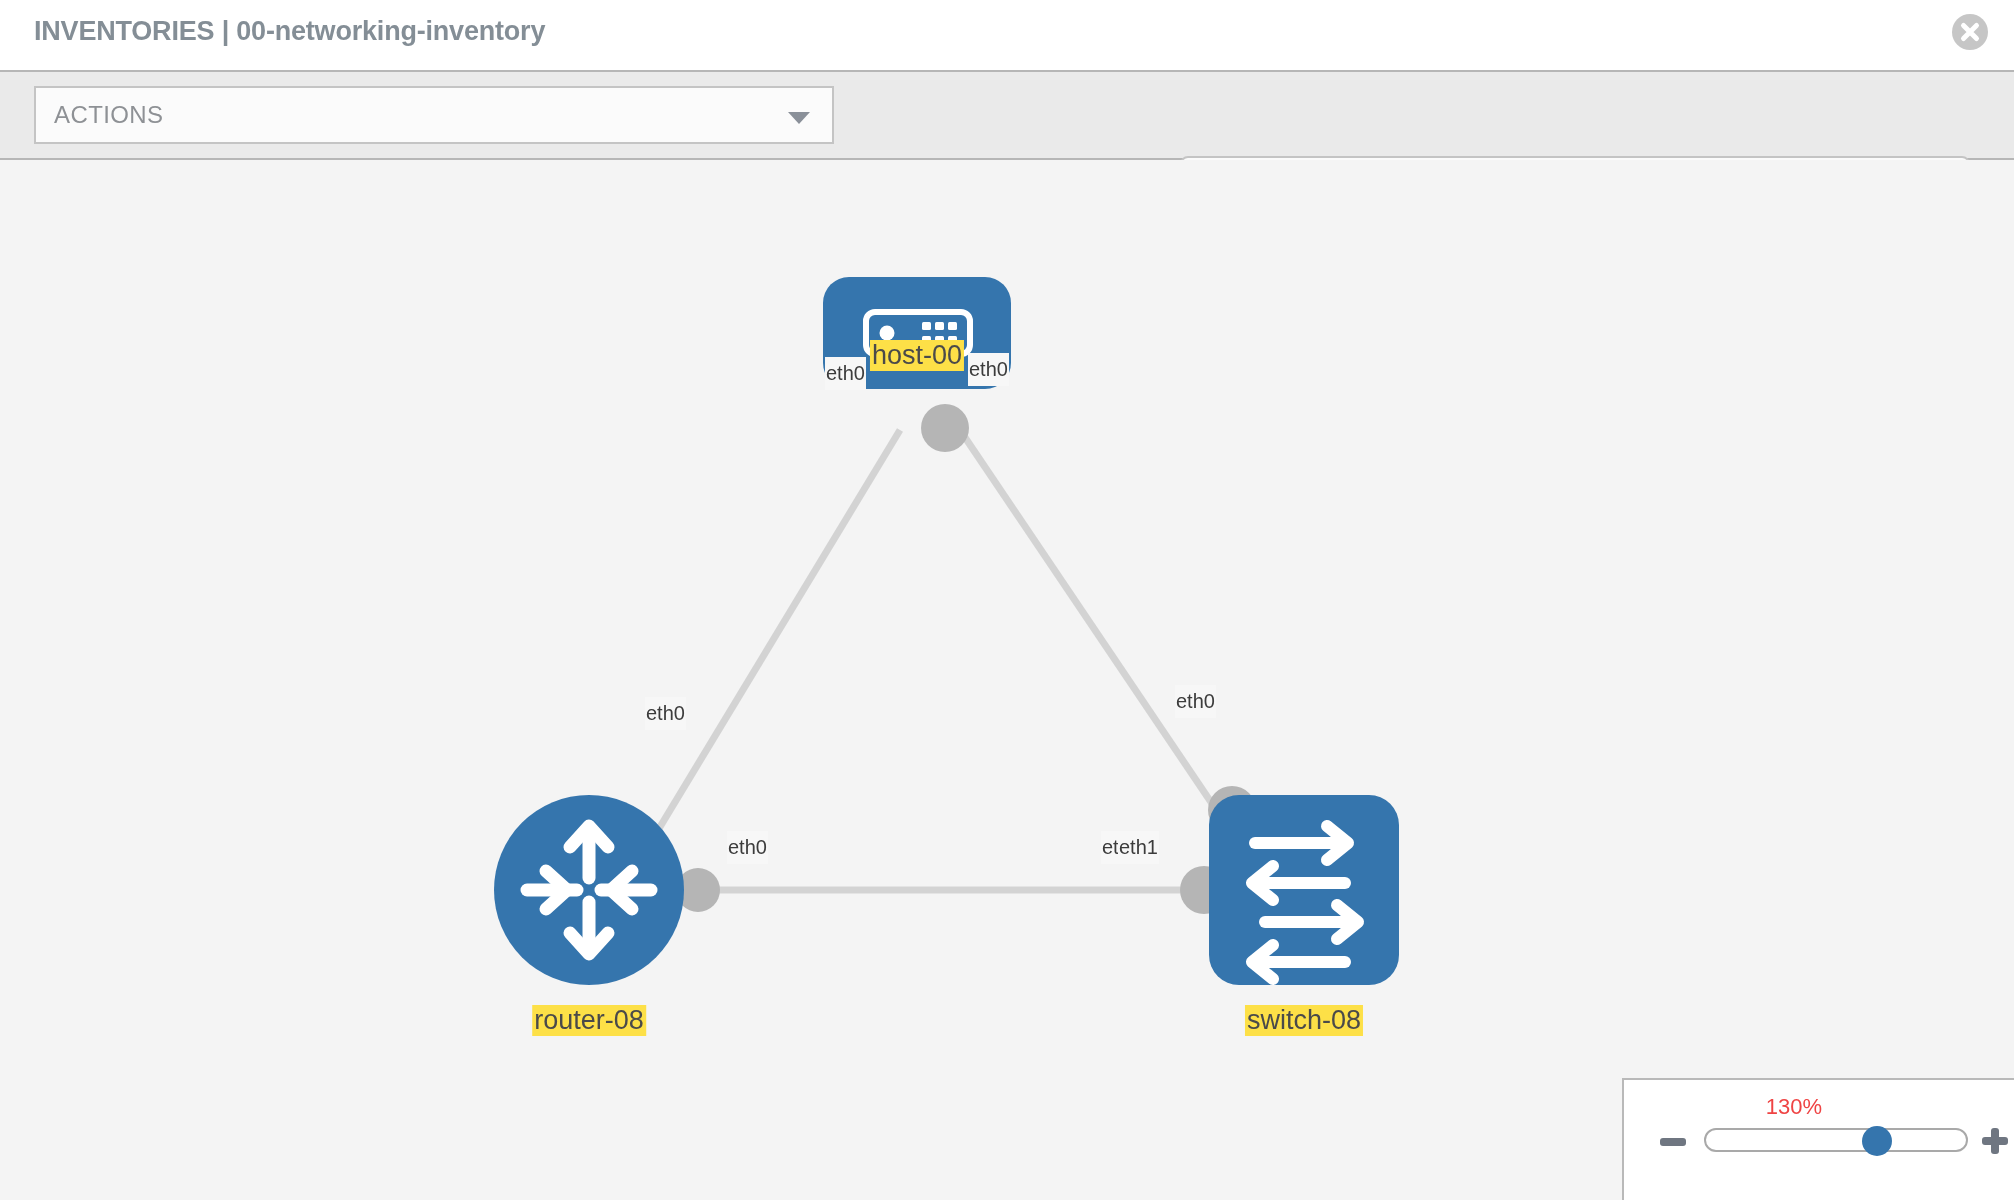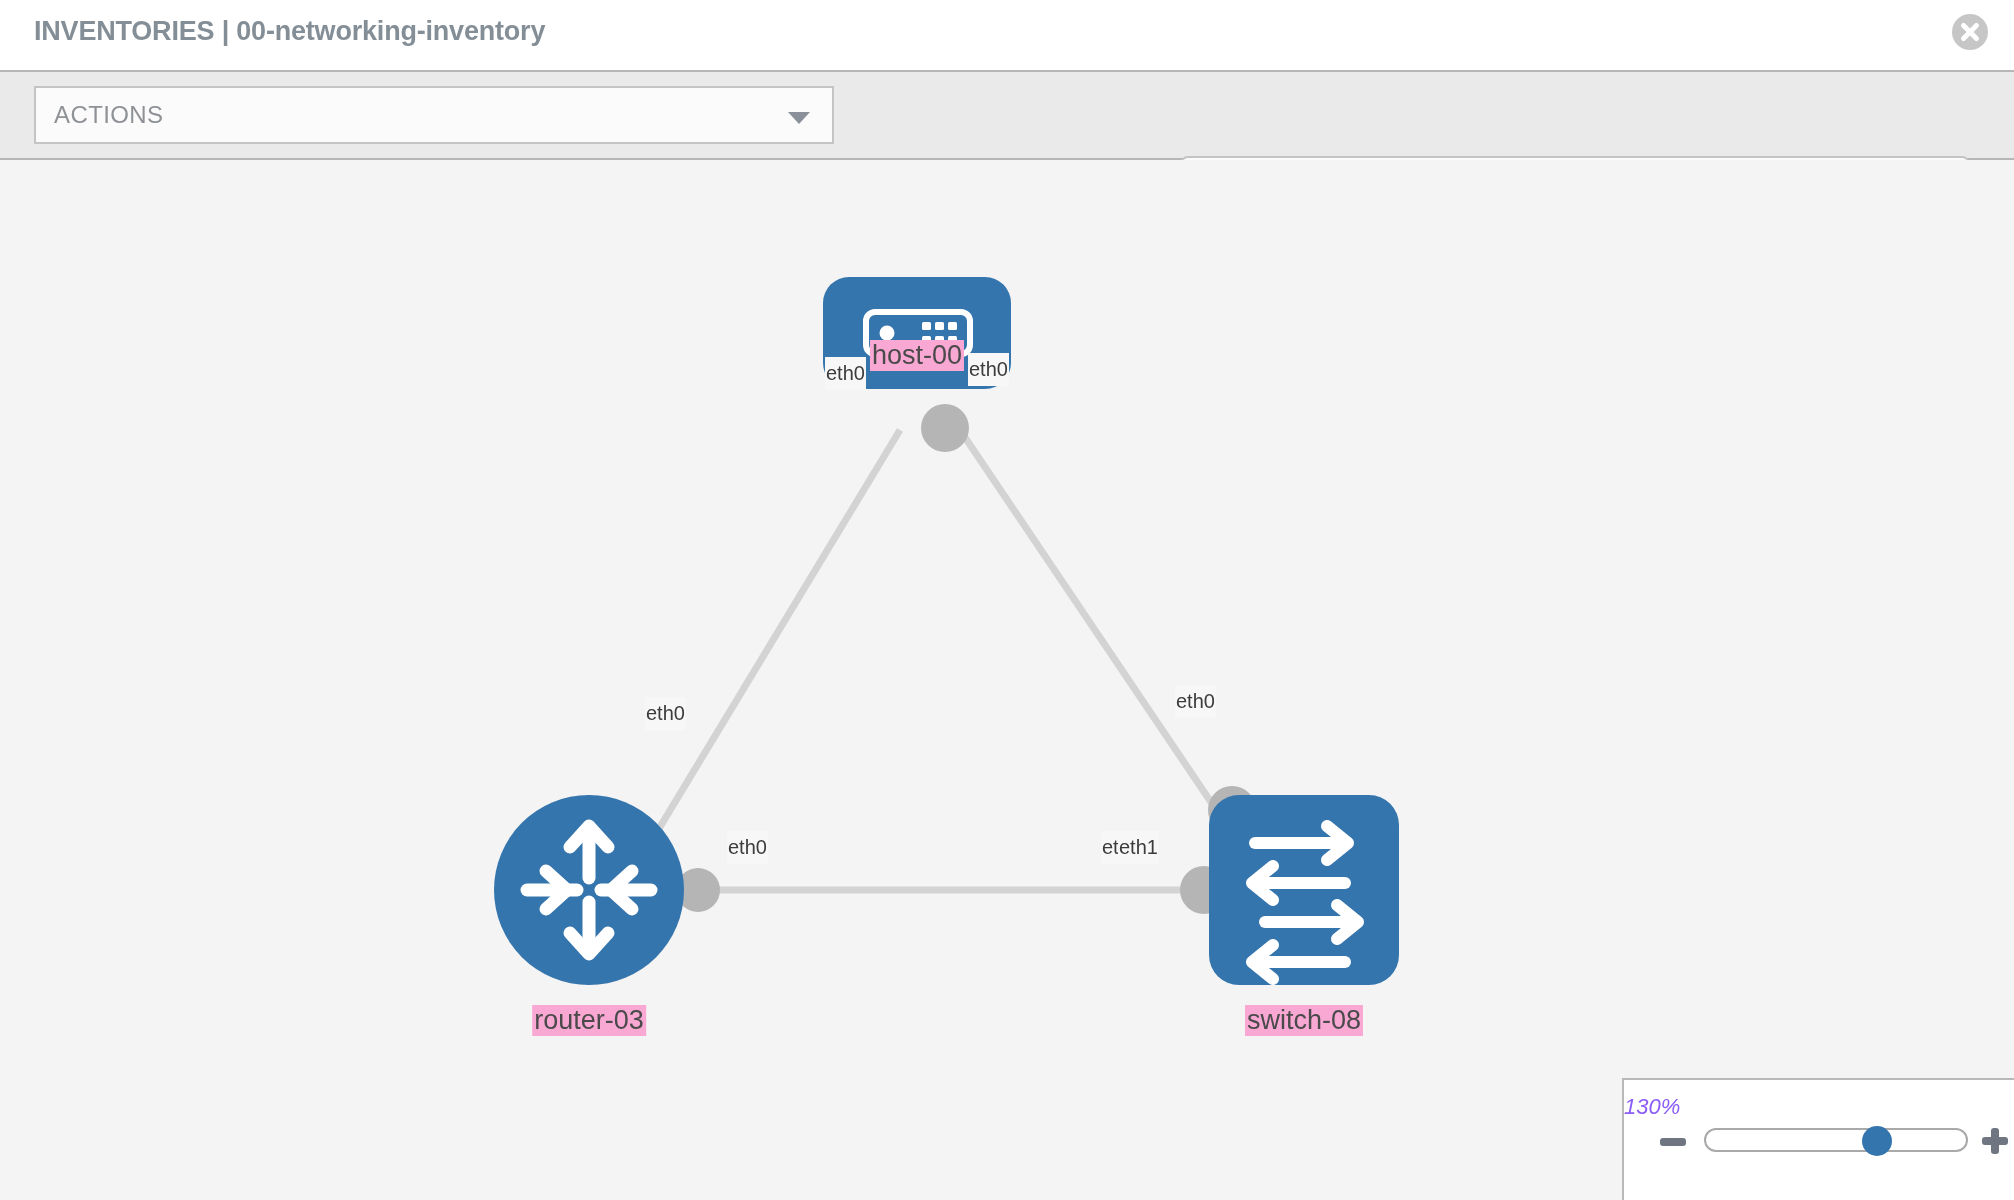--- a/index.html
+++ b/index.html
@@ -136,21 +136,21 @@
     position: absolute;
     left: 0; top: 0;
     width: 2014px;
     height: 1040px;
   }
 
   .node-label {
     position: absolute;
     font-size: 27px;
     color: #4a4a4a;
-    background: #f9a8d4;
+    background: #fde047;
     white-space: nowrap;
     transform: translateX(-50%);
     padding: 0 2px;
   }
   .iface-label {
     position: absolute;
     font-size: 20px;
     color: #3c3c3c;
     background: #f7f7f7;
     white-space: nowrap;
@@ -167,23 +167,23 @@
     background: #ffffff;
     border-top: 2px solid #b9b9b9;
     border-left: 2px solid #b9b9b9;
     box-sizing: border-box;
   }
   .zoom-value {
     position: absolute;
     top: 14px;
     left: 0;
     width: 340px;
+    text-align: center;
     font-size: 22px;
-    color: #8b5cf6;
-    font-style: italic;
+    color: #ef4444;
   }
   .zoom-minus {
     position: absolute;
     left: 36px;
     top: 58px;
     width: 26px;
     height: 8px;
     background: #6f7681;
     border-radius: 3px;
     cursor: pointer;
@@ -326,21 +326,21 @@
           <path d="M1273 706 L1252 723 L1273 740"></path>
           <path d="M1265 762 L1355 762"></path>
           <path d="M1337 745 L1358 762 L1337 779"></path>
           <path d="M1345 802 L1255 802"></path>
           <path d="M1273 785 L1252 802 L1273 819"></path>
         </g>
       </g>
     </svg>
 
     <div class="node-label" style="left:917px; top:180px;">host-00</div>
-    <div class="node-label" style="left:589px; top:845px;">router-03</div>
+    <div class="node-label" style="left:589px; top:845px;">router-08</div>
     <div class="node-label" style="left:1304px; top:845px;">switch-08</div>
 
     <div class="iface-label" style="left:825px; top:197px;">eth0</div>
     <div class="iface-label" style="left:968px; top:193px;">eth0</div>
     <div class="iface-label" style="left:645px; top:537px;">eth0</div>
     <div class="iface-label" style="left:1175px; top:525px;">eth0</div>
     <div class="iface-label" style="left:727px; top:671px;">eth0</div>
     <div class="iface-label" style="left:1101px; top:671px;">eth</div>
     <div class="iface-label" style="left:1118px; top:671px;text-align:right;">eth1</div>
   </div>

